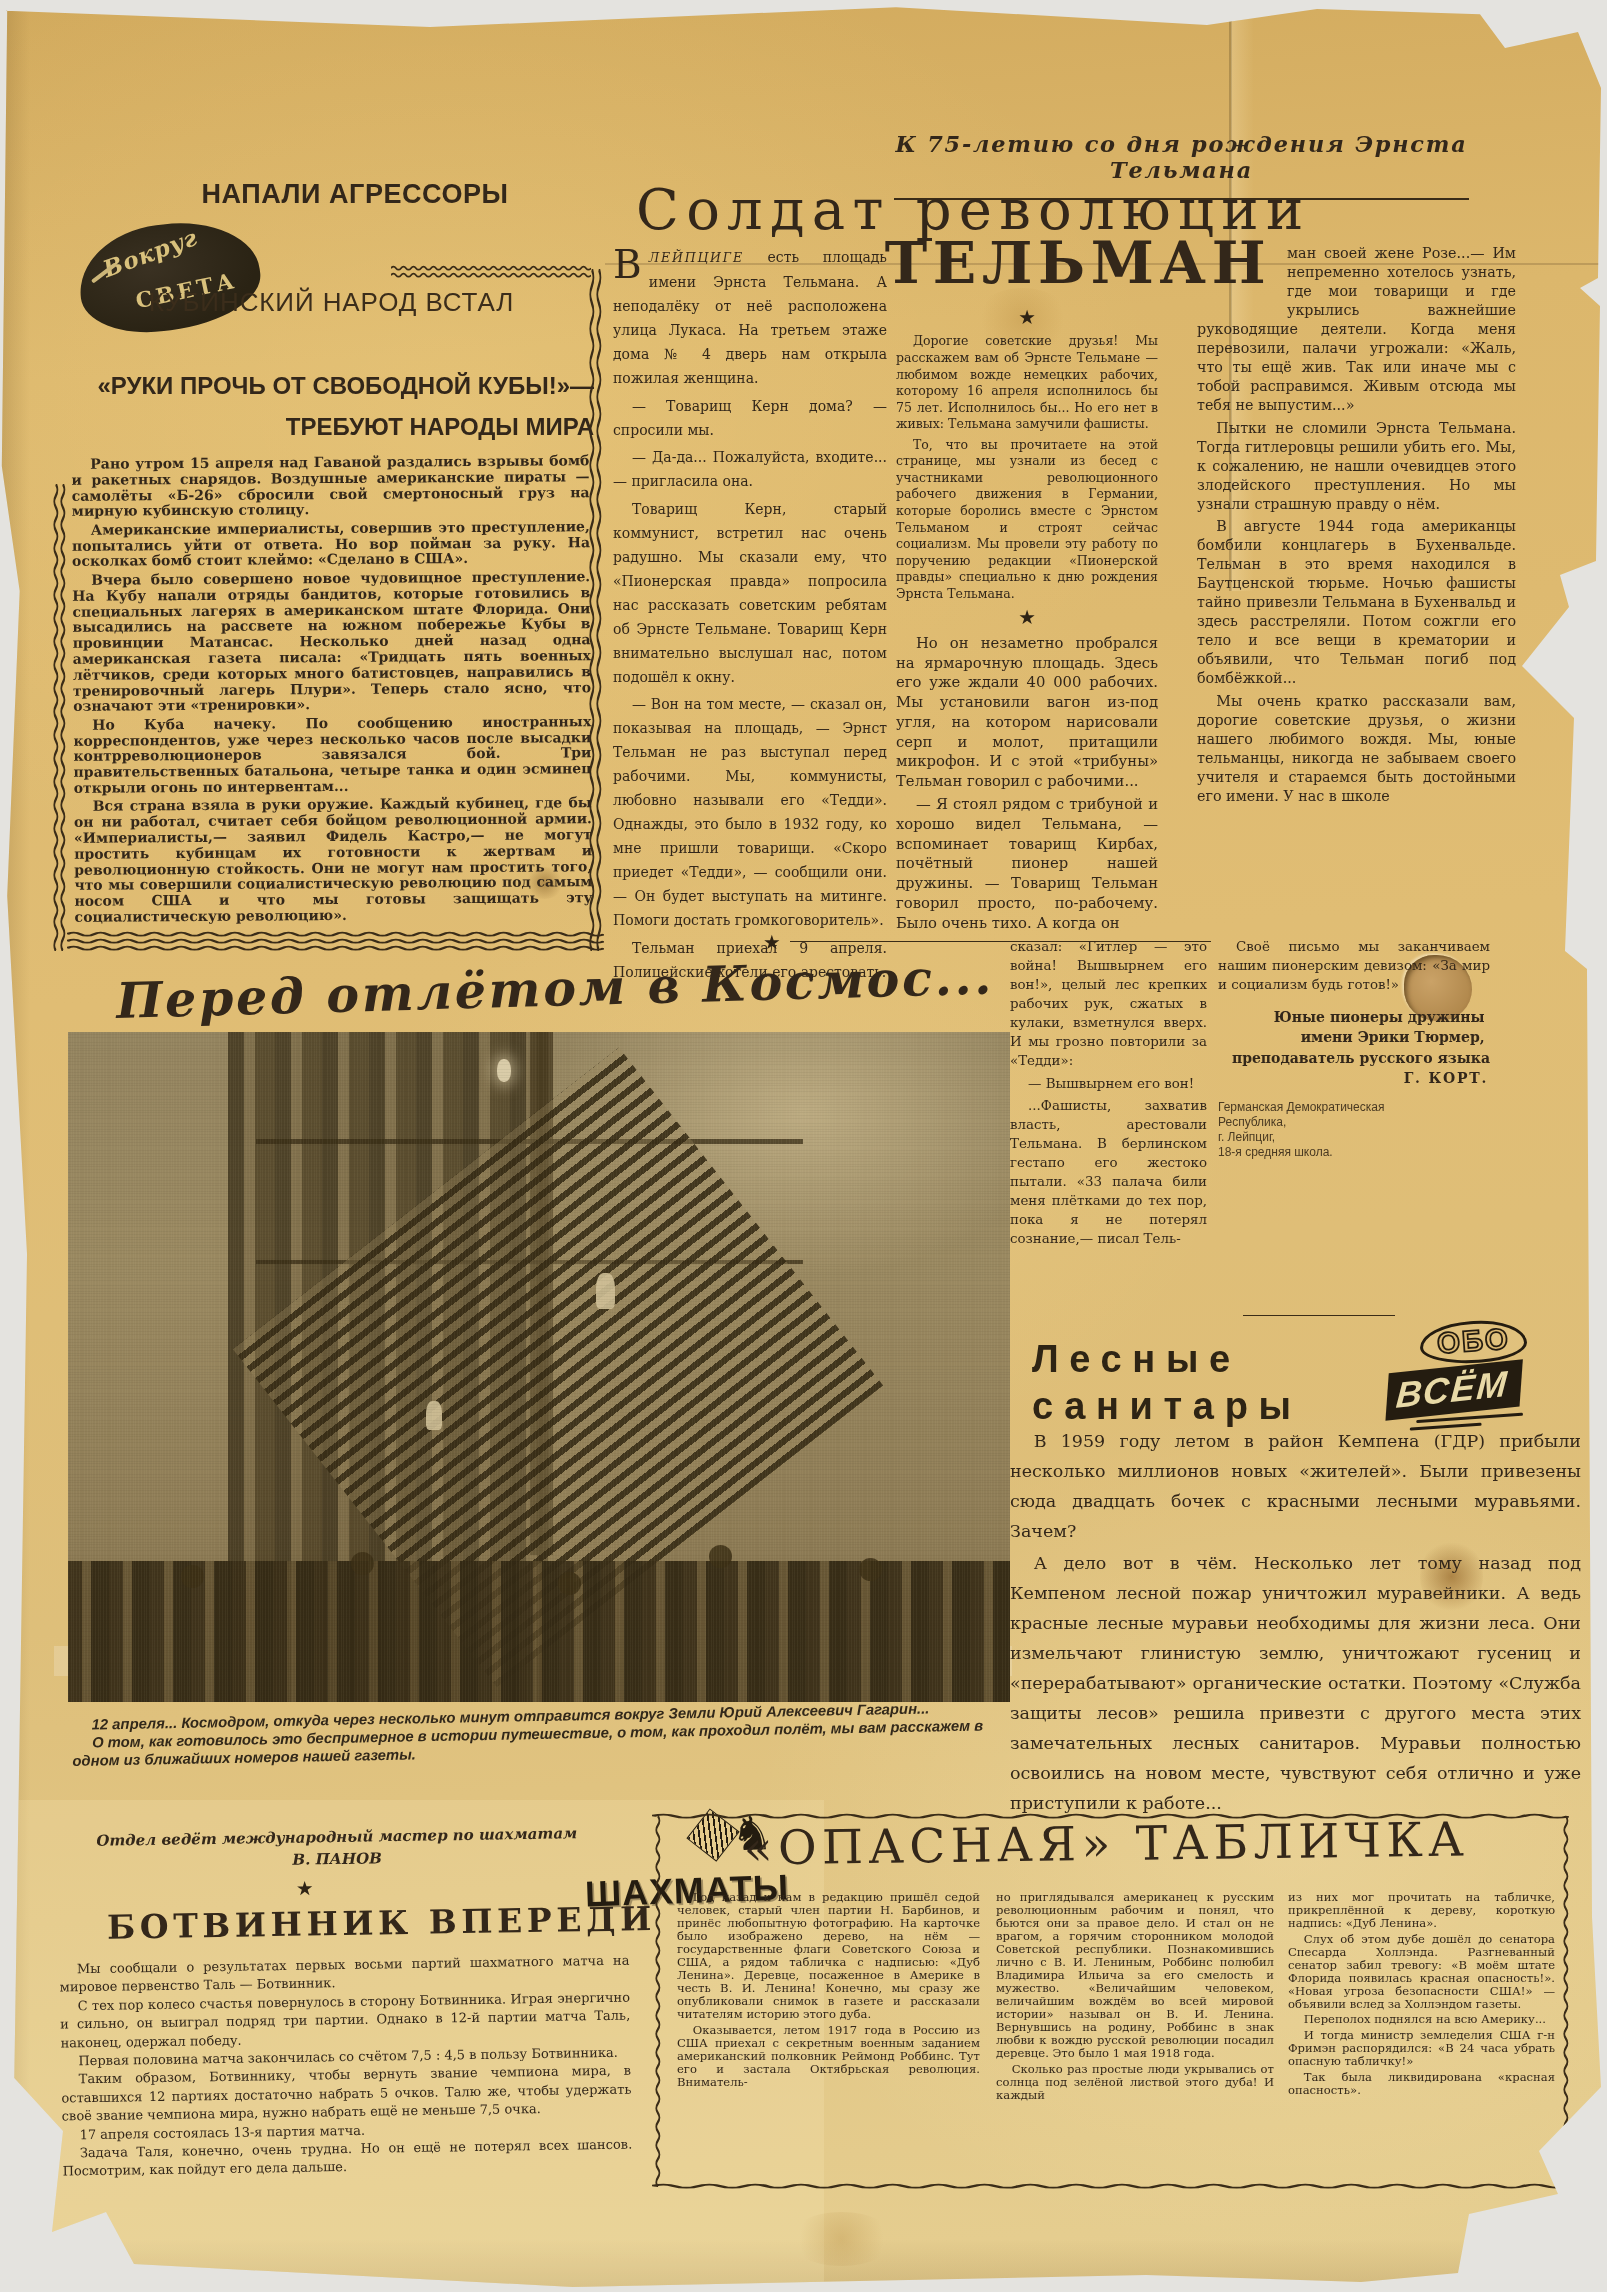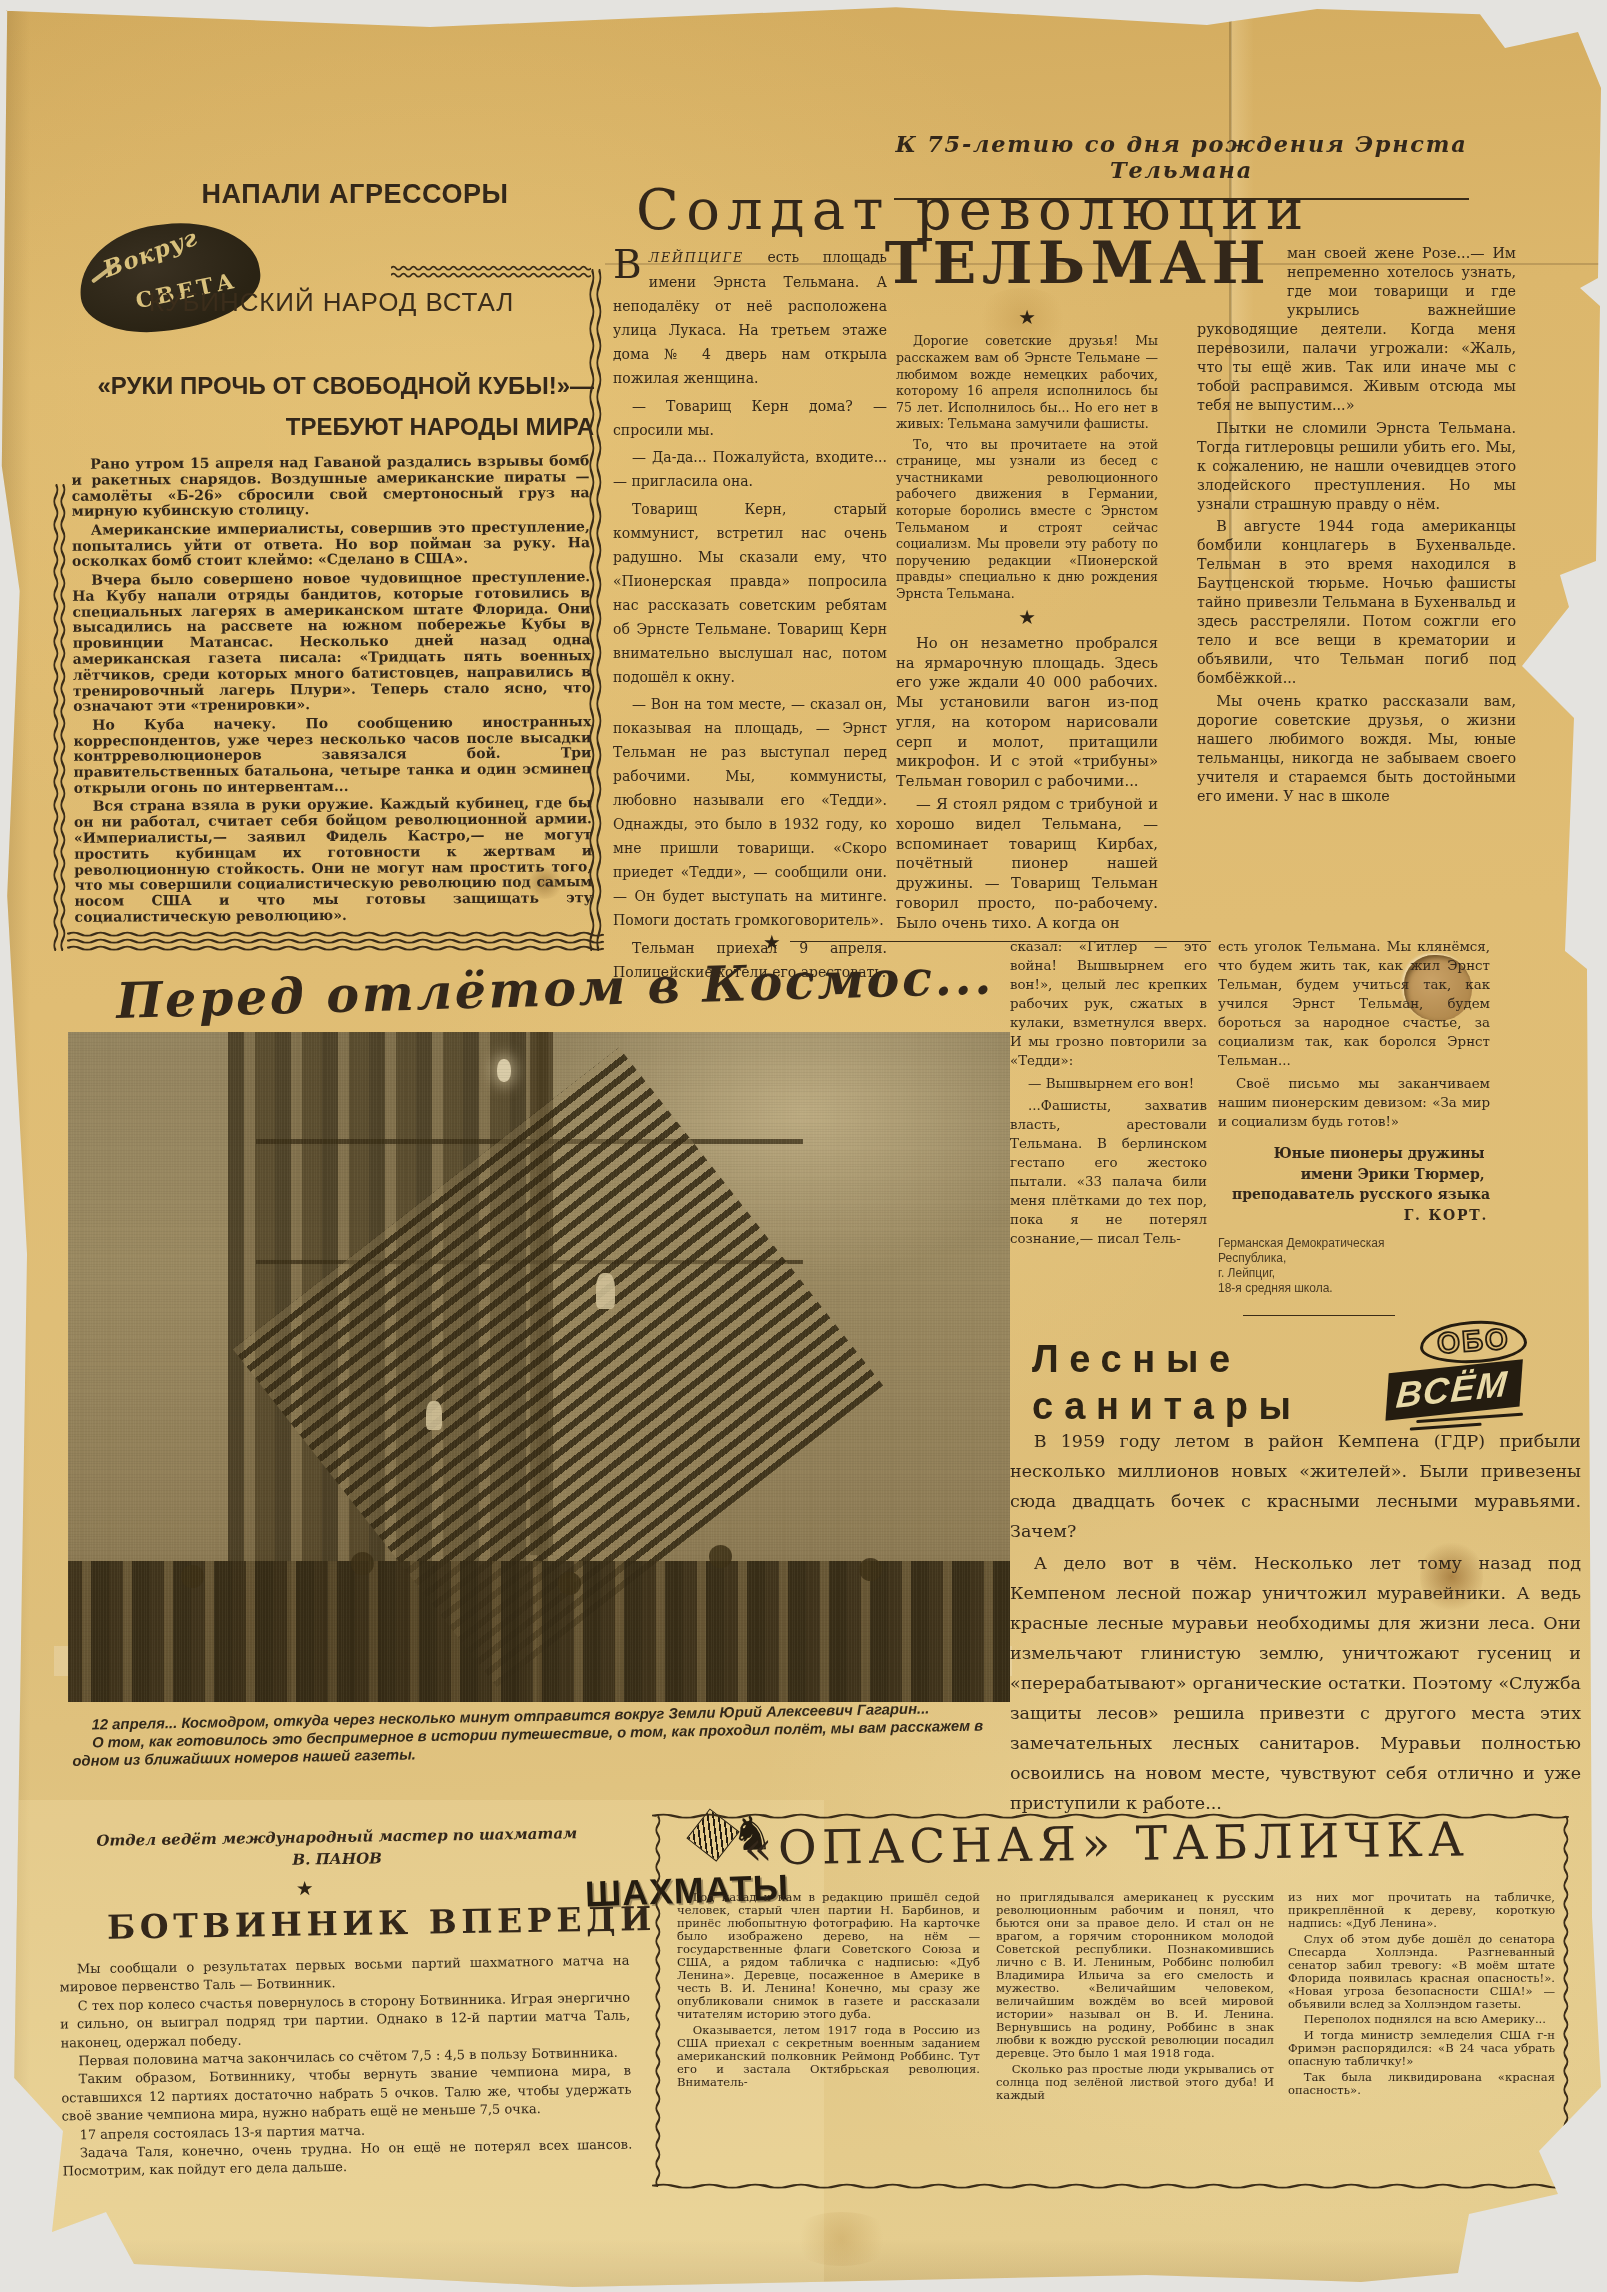--- a/index.html
+++ b/index.html
@@ -281,21 +281,20 @@
     <span class="star">★</span>
     <div class="ln"></div>
   </div>
 
   <div class="abs tcol contcol1">
     <p class="p">сказал: «Гитлер — это война! Вышвырнем его вон!», целый лес крепких рабочих рук, сжатых в кулаки, взметнулся вверх. И мы грозно повторили за «Тедди»:</p>
     <p class="p ind">— Вышвырнем его вон!</p>
     <p class="p ind">...Фашисты, захватив власть, арестовали Тельмана. В берлинском гестапо его жестоко пытали. «33 палача били меня плётками до тех пор, пока я не потерял сознание,— писал Тель-</p>
   </div>
   <div class="abs tcol contcol2">
-    <p class="p">есть уголок Тельмана. Мы клянёмся, что будем жить так, как жил Эрнст Тельман, будем учиться так, как учился Эрнст Тельман, будем бороться за народное счастье, за социализм так, как боролся Эрнст Тельман...</p>
     <p class="p ind">Своё письмо мы заканчиваем нашим пионерским девизом: «За мир и социализм будь готов!»</p>
     <div class="sig">
       <div class="who">Юные пионеры дружины</div>
       <div class="who">имени Эрики Тюрмер,</div>
       <div>преподаватель русского языка</div>
       <div class="name">Г. КОРТ.</div>
     </div>
     <div class="addr">
       <div>Германская Демократическая</div>
       <div>Республика,</div>

